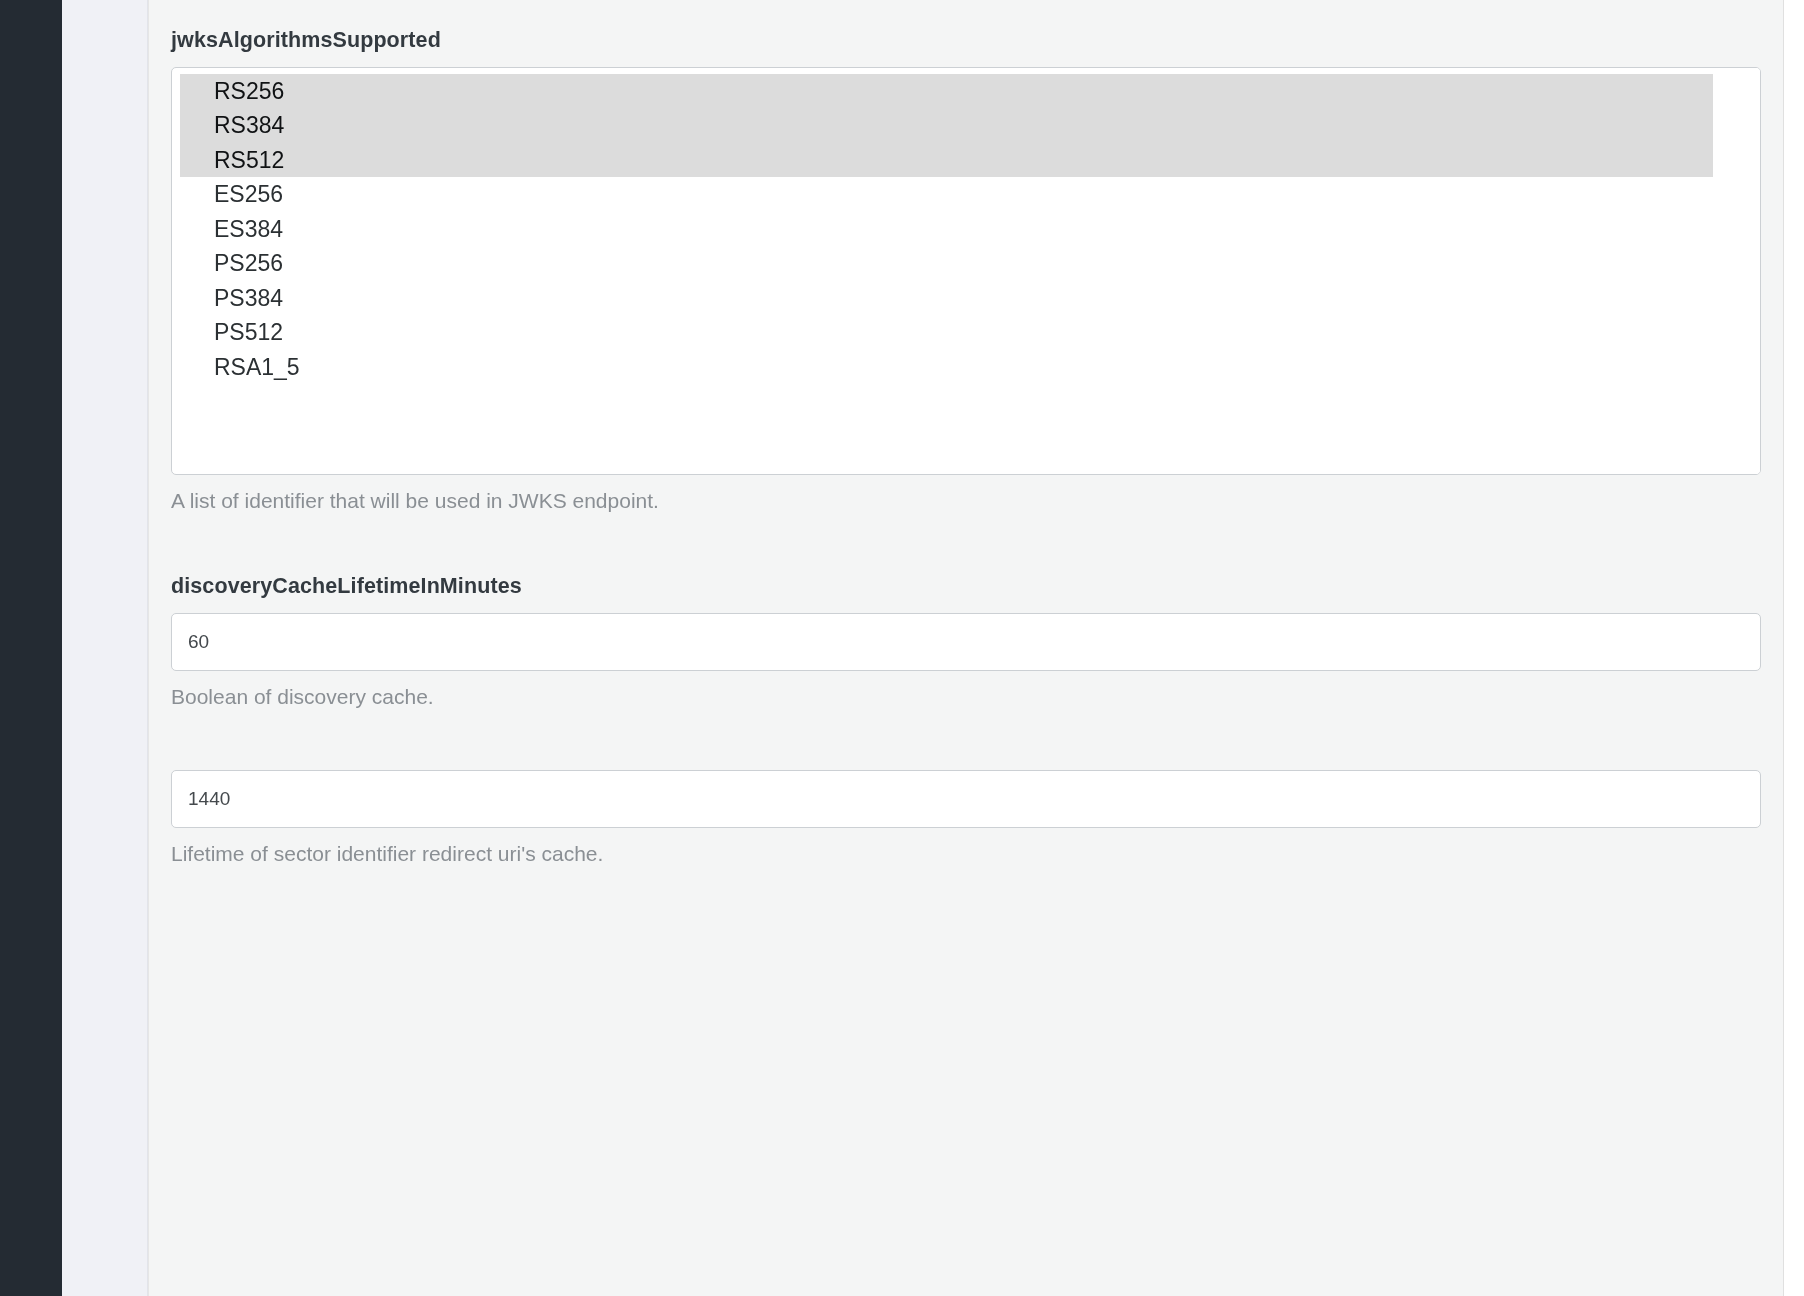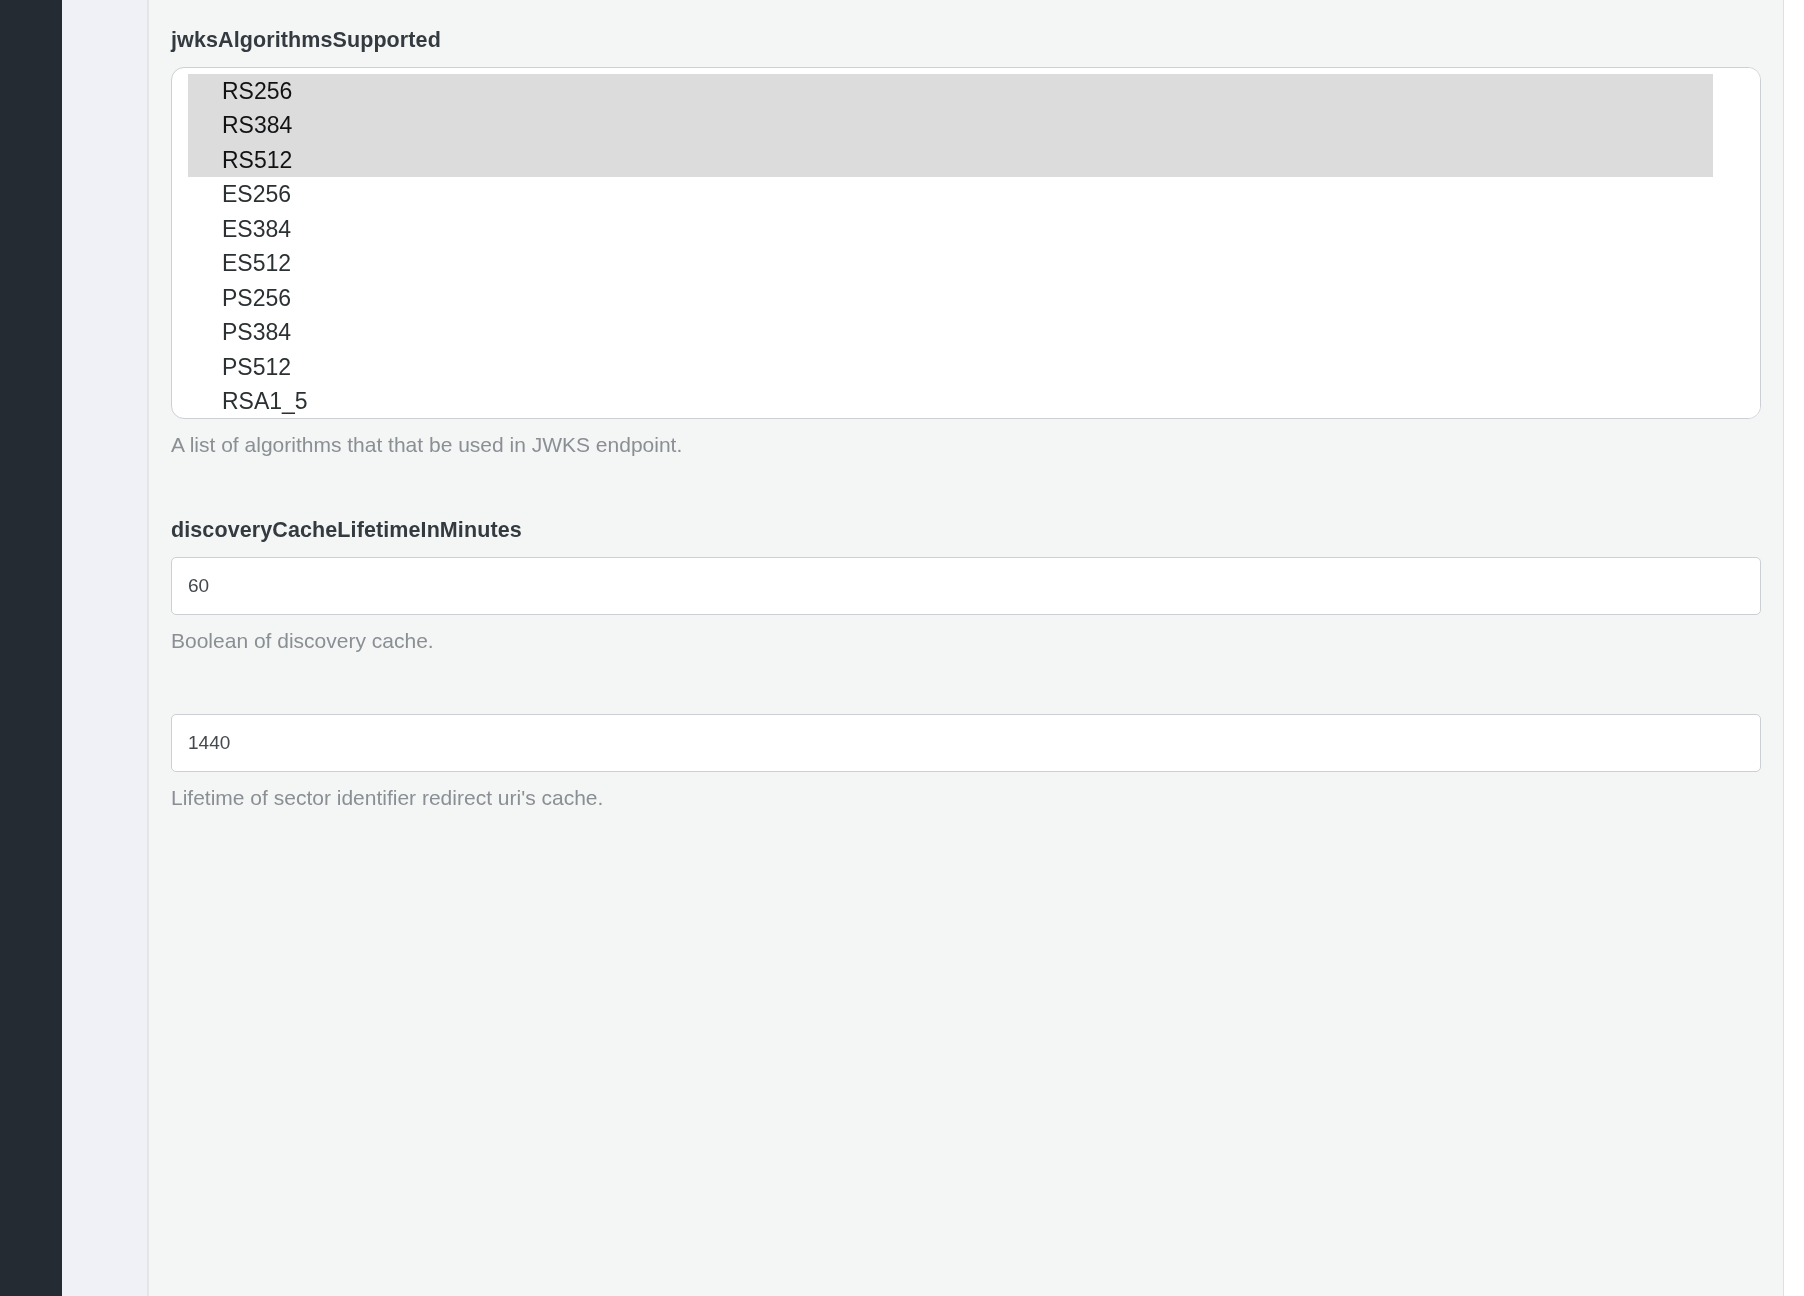--- a/index.html
+++ b/index.html
@@ -69,24 +69,24 @@
   .help-text {
     font-size: 21px;
     color: #8a8f94;
     margin: 13px 0 0 0;
     line-height: 1.25;
   }
   
   .multiselect {
     background: #ffffff;
     border: 1px solid #ccd0d4;
-    border-radius: 13px;
-    padding: 6px 0 8px 16px;
+    border-radius: 5px;
+    padding: 6px 0 8px 8px;
     position: relative;
-    height: 352px;
+    height: 408px;
     box-sizing: border-box;
     overflow: hidden;
   }
   .ms-option {
     font-size: 23px;
     color: #2b3033;
     line-height: 34.5px;
     padding: 0 14px 0 34px;
     white-space: nowrap;
   }
@@ -133,28 +133,27 @@
     <div class="field">
       <div class="field-label">jwksAlgorithmsSupported</div>
 
       <div class="multiselect">
         <div class="ms-scroll-pad"></div>
         <div class="ms-option selected">RS256</div>
         <div class="ms-option selected">RS384</div>
         <div class="ms-option selected">RS512</div>
         <div class="ms-option">ES256</div>
         <div class="ms-option">ES384</div>
-        <div class="ms-option">ES512</div>
         <div class="ms-option">PS256</div>
         <div class="ms-option">PS384</div>
         <div class="ms-option">PS512</div>
         <div class="ms-option">RSA1_5</div>
       </div>
 
-      <div class="help-text">A list of algorithms that that be used in JWKS endpoint.</div>
+      <div class="help-text">A list of identifier that will be used in JWKS endpoint.</div>
     </div>
 
     <div class="spacer-lg"></div>
 
     <div class="field">
       <div class="field-label">discoveryCacheLifetimeInMinutes</div>
       <div class="text-input">
         <span>60</span>
       </div>
       <div class="help-text">Boolean of discovery cache.</div>

